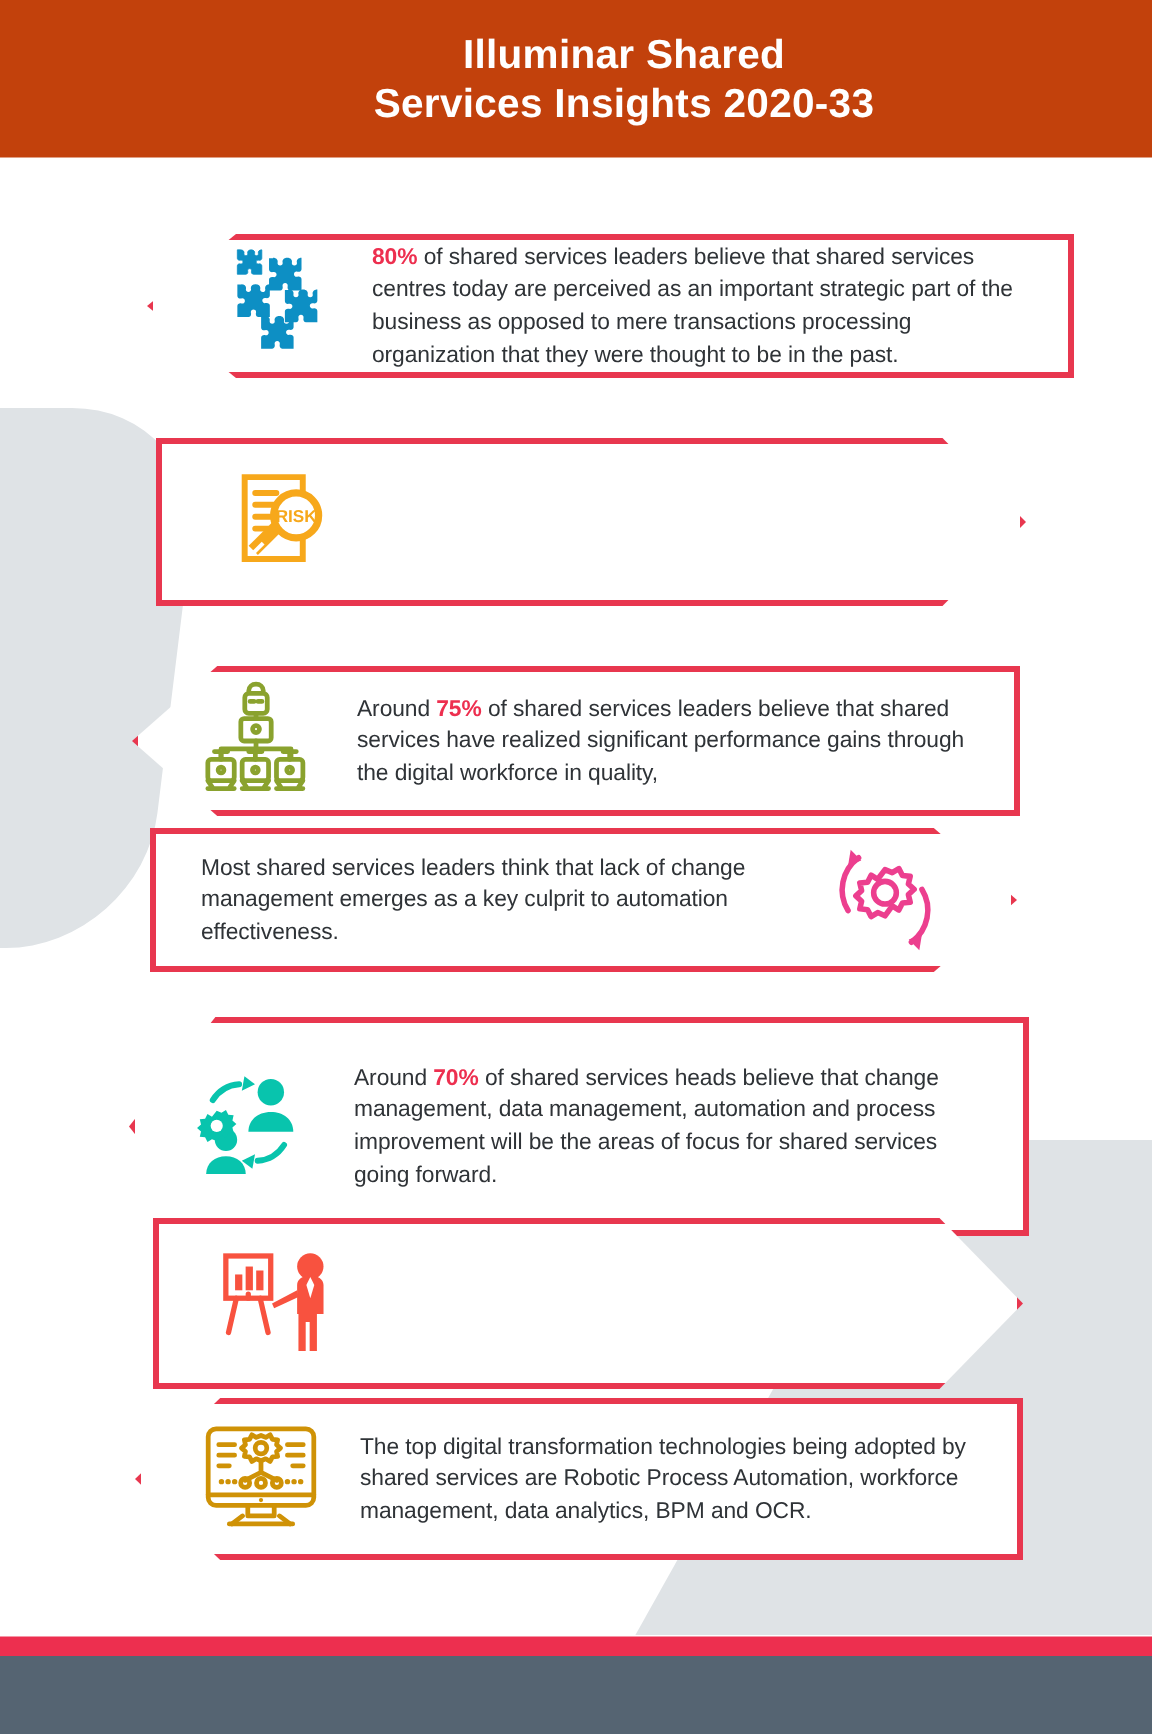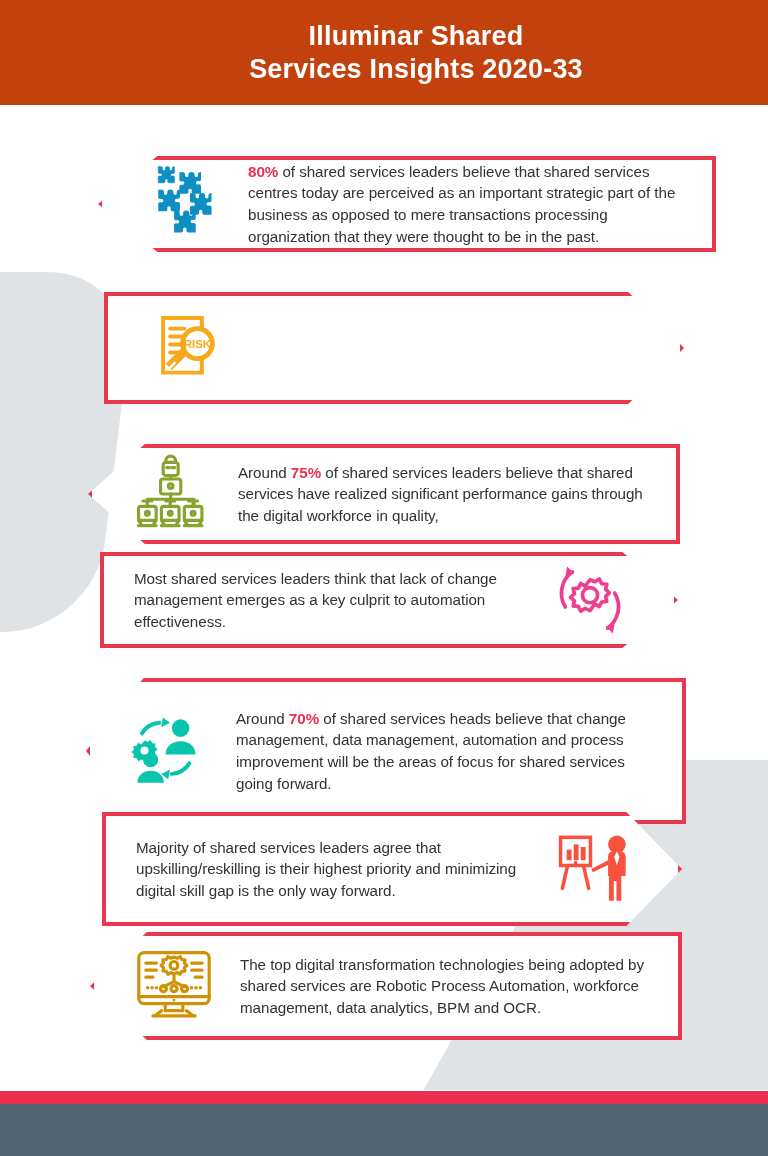--- a/index.html
+++ b/index.html
@@ -278,23 +278,20 @@
               <rect x="35" y="25" width="5.5" height="15"></rect>
             </g>
             <g fill="#f8523f">
               <circle cx="76" cy="22" r="10"></circle>
               <path d="M66 36c0-4.5 4.5-7.2 10-7.2S86 31.5 86 36v22h-5v28h-5.5V64h-3v22H67V58h-1z"></path>
               <path d="M66 40L47 50l1.6 3.6L67 45z"></path>
             </g>
             <path d="M76 30l3 6-3 10-3-10z" fill="#ffffff"></path>
           </svg>
         </div>
-        <div class="stat-text">
-          <span>Majority of shared services leaders agree that upskilling/reskilling is their highest priority and minimizing digital skill gap is the only way forward.</span>
-        </div>
       </div>
     </div>
 
     <div class="banner point-left" id="b7">
       <div class="plate"></div>
       <div class="inner">
         <div class="icon-box">
           <svg viewBox="0 0 100 100" aria-hidden="true">
             <g fill="none" stroke="#cf9206" stroke-width="3.6" stroke-linecap="round" stroke-linejoin="round">
               <rect x="10" y="12" width="80" height="58" rx="6"></rect>

